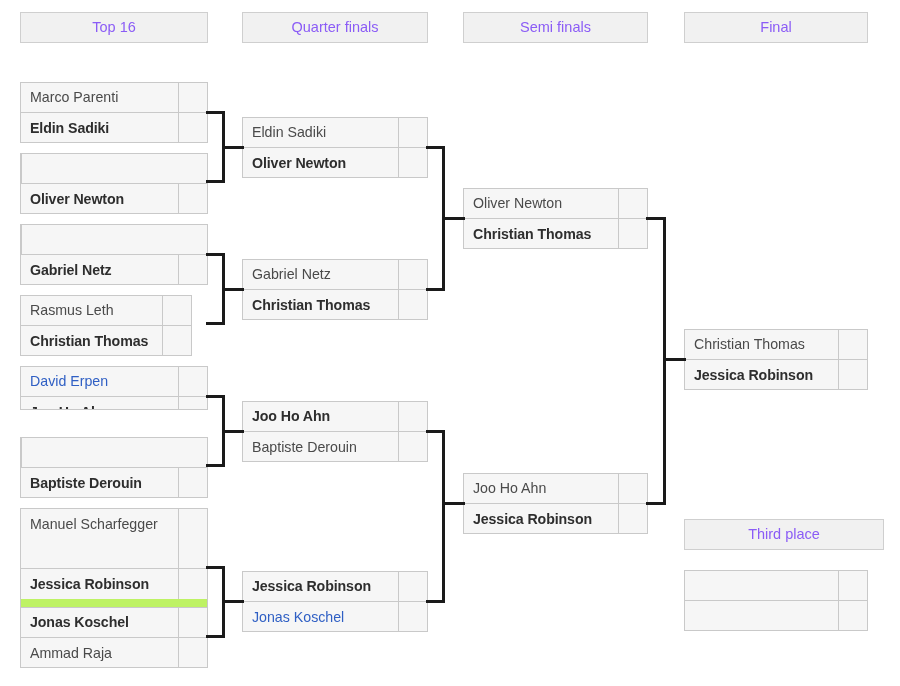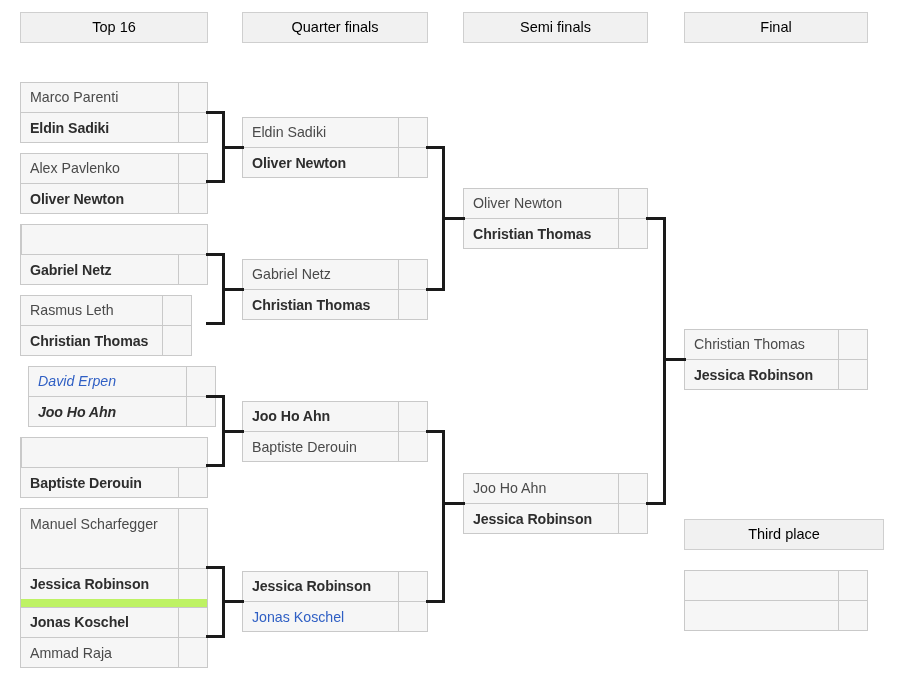--- a/index.html
+++ b/index.html
@@ -25,21 +25,21 @@
     height: 686px;
   }
 
   
   .round-header {
     position: absolute;
     height: 31px;
     box-sizing: border-box;
     background: #f1f1f1;
     border: 1px solid #cfcfcf;
-    color: #000000;
+    color: #8b5cf6;
     font-size: 14.5px;
     line-height: 29px;
     text-align: center;
     white-space: nowrap;
     overflow: hidden;
   }
 
   
   .match {
     position: absolute;
@@ -136,21 +136,20 @@
       <span class="score"></span>
     </div>
     <div class="match-row">
       <span class="competitor winner">Eldin Sadiki</span>
       <span class="score"></span>
     </div>
   </div>
 
   <div class="match" style="left:20px; top:153px; width:188px; height:61px;">
     <div class="match-row row-top">
-      <span class="competitor">Alex Pavlenko</span>
       <span class="score"></span>
     </div>
     <div class="match-row">
       <span class="competitor winner">Oliver Newton</span>
       <span class="score"></span>
     </div>
   </div>
 
   <div class="match" style="left:20px; top:224px; width:188px; height:61px;">
     <div class="match-row row-top">
@@ -166,21 +165,21 @@
     <div class="match-row row-top">
       <span class="competitor">Rasmus Leth</span>
       <span class="score"></span>
     </div>
     <div class="match-row">
       <span class="competitor winner">Christian Thomas</span>
       <span class="score"></span>
     </div>
   </div>
 
-  <div class="match" style="left:28px; top:366px; width:188px; height:61px;font-style:italic;">
+  <div class="match" style="left:20px; top:366px; width:188px; height:44px;">
     <div class="match-row row-top">
       <span class="competitor link">David Erpen</span>
       <span class="score"></span>
     </div>
     <div class="match-row">
       <span class="competitor winner">Joo Ho Ahn</span>
       <span class="score"></span>
     </div>
   </div>
 

